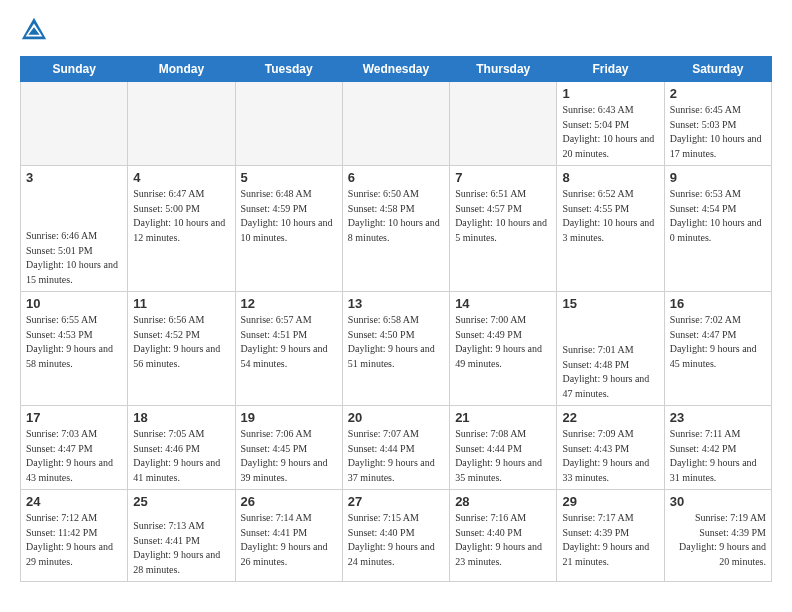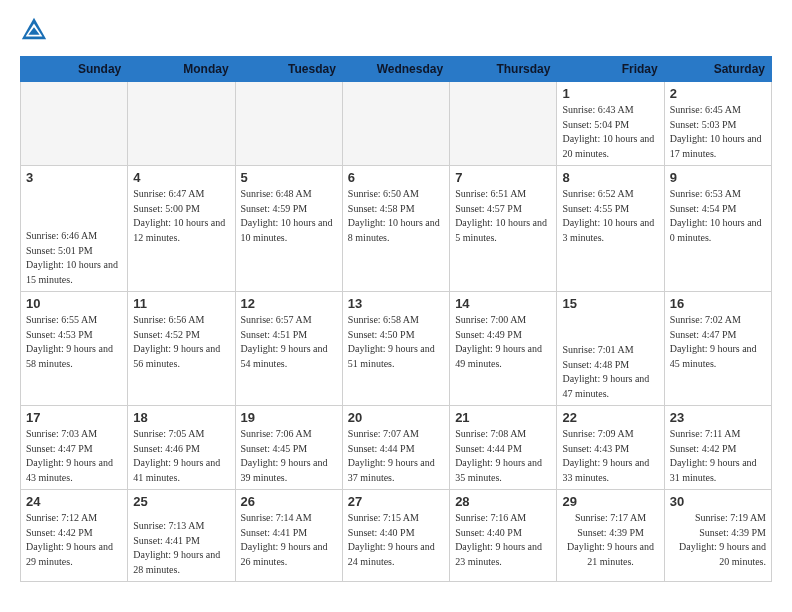--- a/index.html
+++ b/index.html
@@ -50,22 +50,22 @@
       font-size: 15px;
       color: #555;
     }
     table {
       width: 100%;
       border-collapse: collapse;
       table-layout: fixed;
     }
     th {
       background-color: #2979c7;
-      color: #0f172a;
-      text-align: right;
+      color: #ffffff;
+      text-align: center;
       padding: 5px 6px;
       font-size: 12px;
       font-weight: bold;
       border: 1px solid #2979c7;
     }
     td {
       vertical-align: top;
       border: 1px solid #d0d0d0;
       padding: 4px 5px;
       font-size: 9.5px;
@@ -279,21 +279,21 @@
             <span class="day-num">23</span>
             <div class="day-info" style="white-space: pre-line;">Sunrise: 7:11 AM
 Sunset: 4:42 PM
 Daylight: 9 hours and 31 minutes.</div>
           </td>
         </tr>
         <tr class="week-row">
           <td>
             <span class="day-num">24</span>
             <div class="day-info" style="white-space: pre-line;">Sunrise: 7:12 AM
-Sunset: 4:42 PM
+Sunset: 11:42 PM
 Daylight: 9 hours and 29 minutes.</div>
           </td>
           <td>
             <span class="day-num">25</span>
             <div class="day-info" style="white-space: pre-line; margin-top: 10px;">Sunrise: 7:13 AM
 Sunset: 4:41 PM
 Daylight: 9 hours and 28 minutes.</div>
           </td>
           <td>
             <span class="day-num">26</span>
@@ -308,21 +308,21 @@
 Daylight: 9 hours and 24 minutes.</div>
           </td>
           <td>
             <span class="day-num">28</span>
             <div class="day-info" style="white-space: pre-line;">Sunrise: 7:16 AM
 Sunset: 4:40 PM
 Daylight: 9 hours and 23 minutes.</div>
           </td>
           <td>
             <span class="day-num">29</span>
-            <div class="day-info" style="white-space: pre-line; text-align: center;">Sunrise: 7:17 AM
+            <div class="day-info" style="white-space: pre-line;">Sunrise: 7:17 AM
 Sunset: 4:39 PM
 Daylight: 9 hours and 21 minutes.</div>
           </td>
           <td>
             <span class="day-num">30</span>
             <div class="day-info" style="white-space: pre-line; text-align: right;">Sunrise: 7:19 AM
 Sunset: 4:39 PM
 Daylight: 9 hours and 20 minutes.</div>
           </td>
         </tr>

